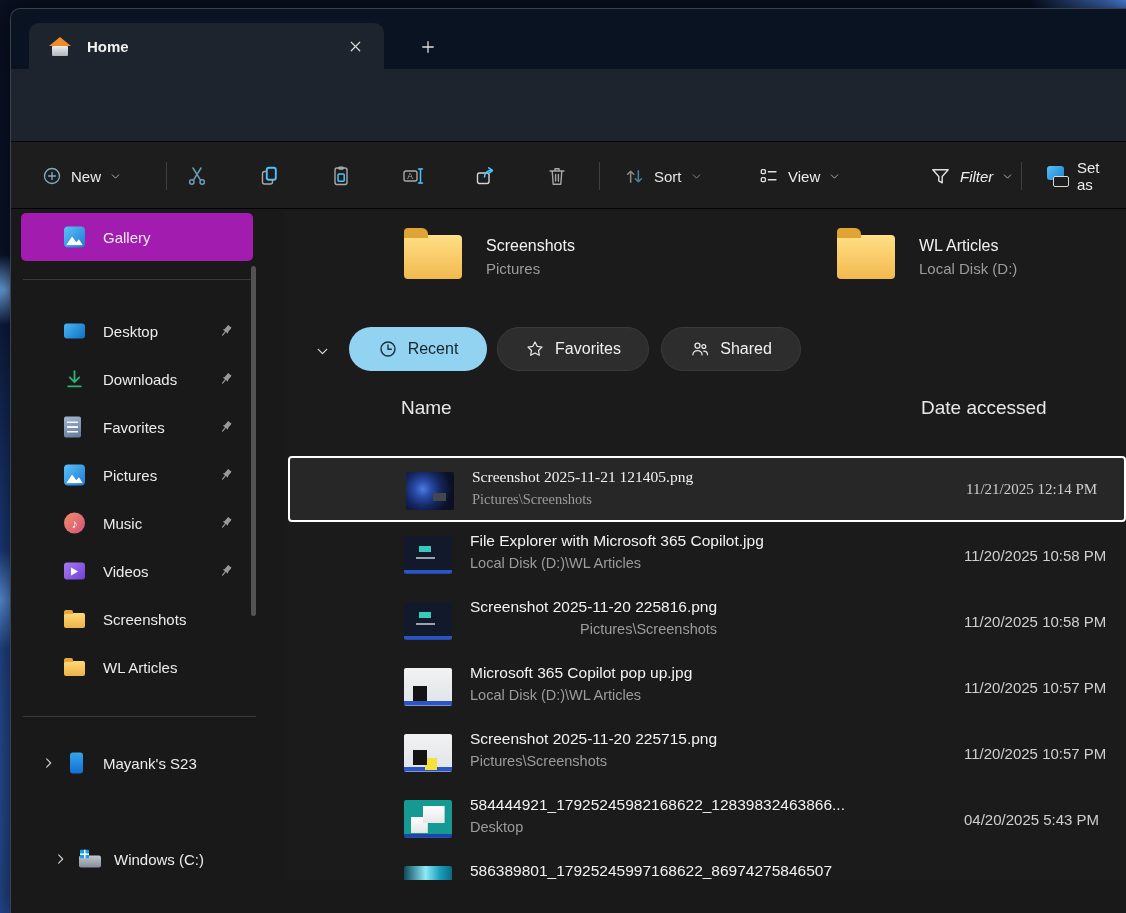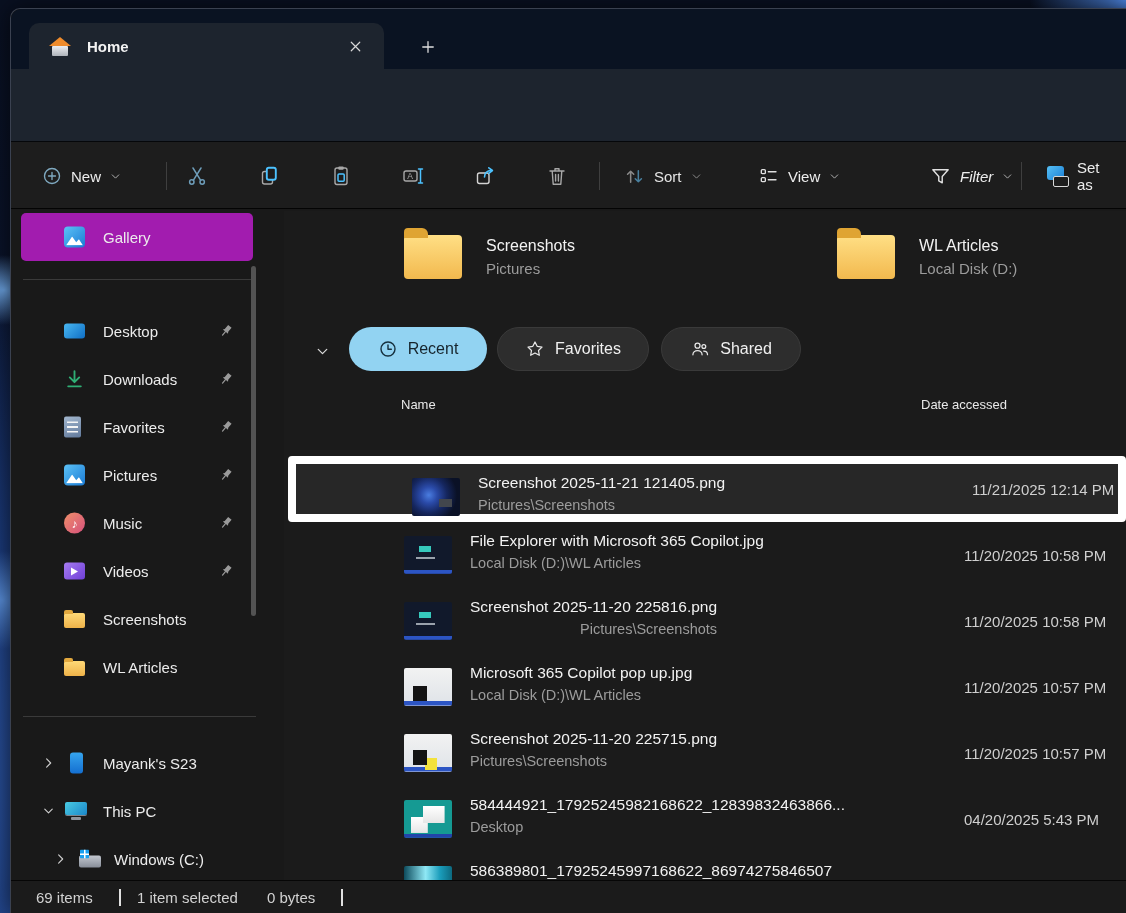--- a/index.html
+++ b/index.html
@@ -80,24 +80,24 @@
   .ic-setas::after { content:""; position:absolute; right:0; bottom:0; width:14px; height:9px; border:1.5px solid #d8d8d8; border-radius:2px; background:#1d1d1d; }
   
   .main { position:absolute; left:273px; right:0; top:0; bottom:0; background:#1b1b1b; overflow:hidden; }
   .tile { position:absolute; top:8px; width:430px; height:76px; border-radius:5px; display:flex; align-items:center; padding-left:10px; gap:24px; }
   .tile-name { font-size:16px; color:#f2f2f2; margin-bottom:5px; }
   .tile-loc { font-size:15px; color:#9c9c9c; }
   .sec-chevron { position:absolute; left:20px; top:122px; width:36px; height:36px; display:flex; align-items:center; justify-content:center; color:#d8d8d8; }
   .pill { position:absolute; top:116px; height:44px; border-radius:22px; display:flex; align-items:center; justify-content:center; gap:10px; font-size:16px; }
   .pill.selected { background:#92d3f2; color:#16242c; font-weight:400; }
   .pill.plain { background:#2d2d2d; border:1px solid #3a3a3a; color:#f0f0f0; }
-  .col-header { position:absolute; top:186px; font-size:13px; color:#e8e8e8; }
+  .col-header { position:absolute; top:186px; font-size:19px; color:#e8e8e8; }
   .rows { position:absolute; left:0; right:0; top:245px; bottom:0; }
   .frow { position:absolute; left:4px; right:0; height:66px; border-radius:4px; }
-  .frow.selected { background:#272727; border:8px solid #ffffff; }
+  .frow.selected { background:#272727; border:2px solid #ffffff;font-family:Liberation Serif, serif; }
   .thumb { position:absolute; left:116px; top:14px; width:48px; height:38px; border-radius:2px; }
   .ftext { position:absolute; left:182px; top:10px; }
   .fname { font-size:15.5px; color:#f2f2f2; margin-bottom:5px; white-space:nowrap; }
   .floc { font-size:14.5px; color:#9c9c9c; white-space:nowrap; }
   .fdate { position:absolute; left:676px; top:50%; transform:translateY(-50%); font-size:15px; color:#cfcfcf; white-space:nowrap; }
   
   .th1 { background:
     linear-gradient(#42464d,#42464d) 78% 72%/28% 22% no-repeat,
     radial-gradient(circle at 35% 45%, #4a7de0 0%, #2a4aa8 22%, #15265e 48%, #0a1126 75%); }
   .th2 { background:
@@ -380,31 +380,20 @@
         <span class="tree-chevron">
             <svg width="15" height="15" viewBox="0 0 24 24">
               <path d="m9 5.5 6.5 6.5L9 18.5" stroke="#cfcfcf" stroke-width="1.8" fill="none" stroke-linecap="round" stroke-linejoin="round"></path>
             </svg>
           </span>
         <span class="si-icon" style="left:49px;">
             <span class="ic-phone"></span>
           </span>
         <span class="si-label">Mayank's S23</span>
       </div>
-      <div class="side-item" style="top:576px;">
-        <span class="tree-chevron">
-            <svg width="15" height="15" viewBox="0 0 24 24">
-              <path d="m6 9 6 6 6-6" stroke="#cfcfcf" stroke-width="1.8" fill="none" stroke-linecap="round" stroke-linejoin="round"></path>
-            </svg>
-          </span>
-        <span class="si-icon" style="left:44px;">
-            <span class="ic-thispc"></span>
-          </span>
-        <span class="si-label">This PC</span>
-      </div>
       <div class="side-item" style="top:624px;">
         <span class="tree-chevron" style="left:32px;">
             <svg width="15" height="15" viewBox="0 0 24 24">
               <path d="m9 5.5 6.5 6.5L9 18.5" stroke="#cfcfcf" stroke-width="1.8" fill="none" stroke-linecap="round" stroke-linejoin="round"></path>
             </svg>
           </span>
         <span class="si-icon" style="left:58px;">
             <span class="ic-drive"></span>
           </span>
         <span class="si-label" style="left:93px;">Windows (C:)</span>
@@ -522,21 +511,14 @@
           <span class="thumb th6"></span>
           <span class="ftext">
             <div class="fname">586389801_17925245997168622_86974275846507</div>
           </span>
         </div>
 
       </div>
     </div>
   </div>
 
-  <div class="statusbar">
-    <span class="status-text" style="left:25px;">69 items</span>
-    <span class="status-div" style="left:108px;"></span>
-    <span class="status-text" style="left:126px;">1 item selected</span>
-    <span class="status-text" style="left:256px;">0 bytes</span>
-    <span class="status-div" style="left:330px;"></span>
-  </div>
 
 </div>
 
 </body></html>

